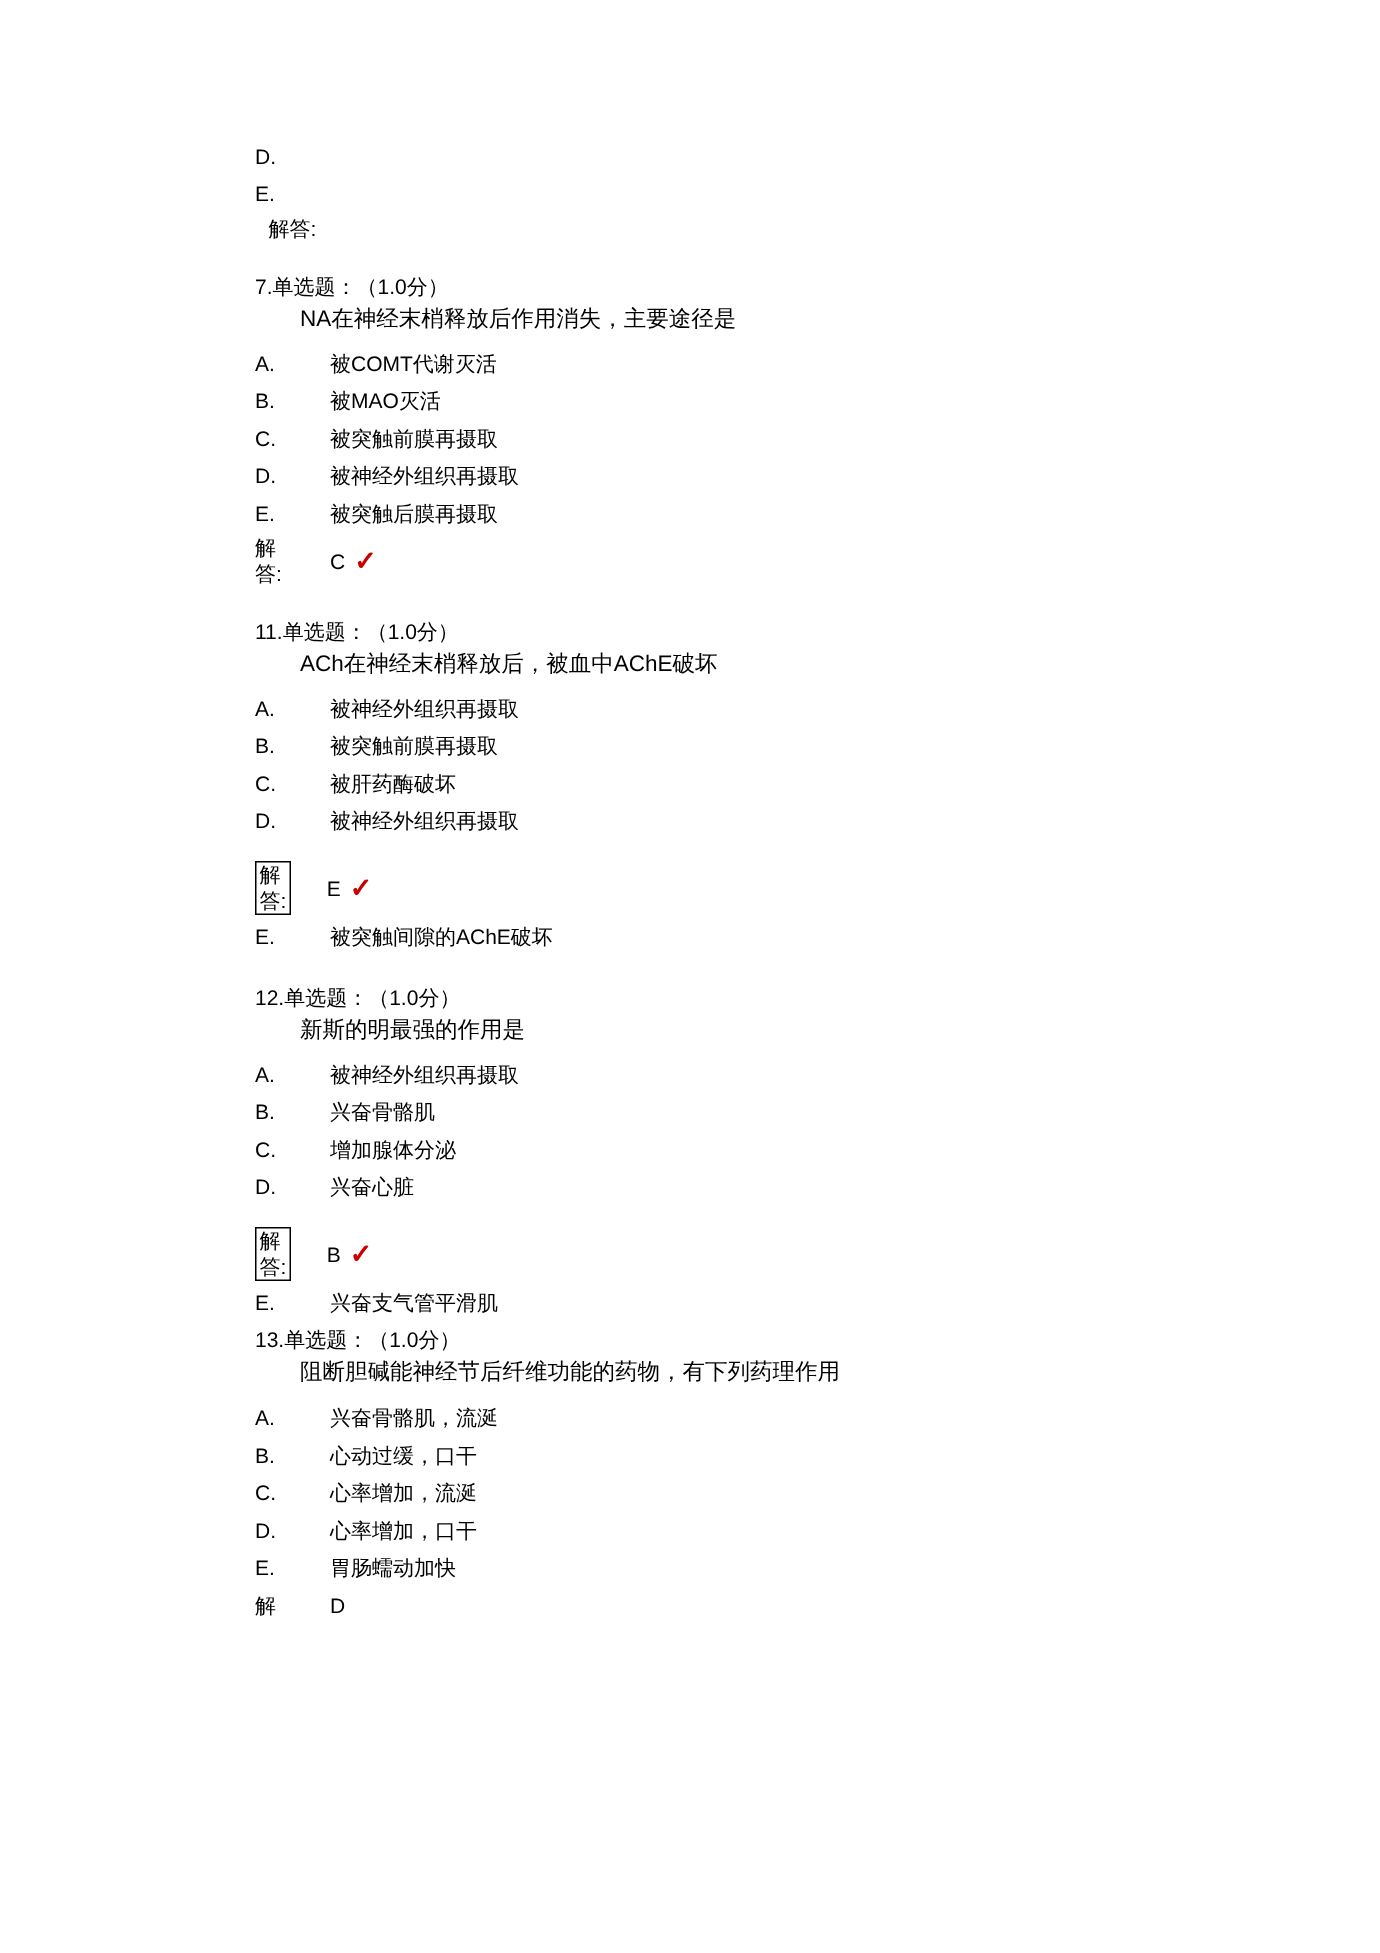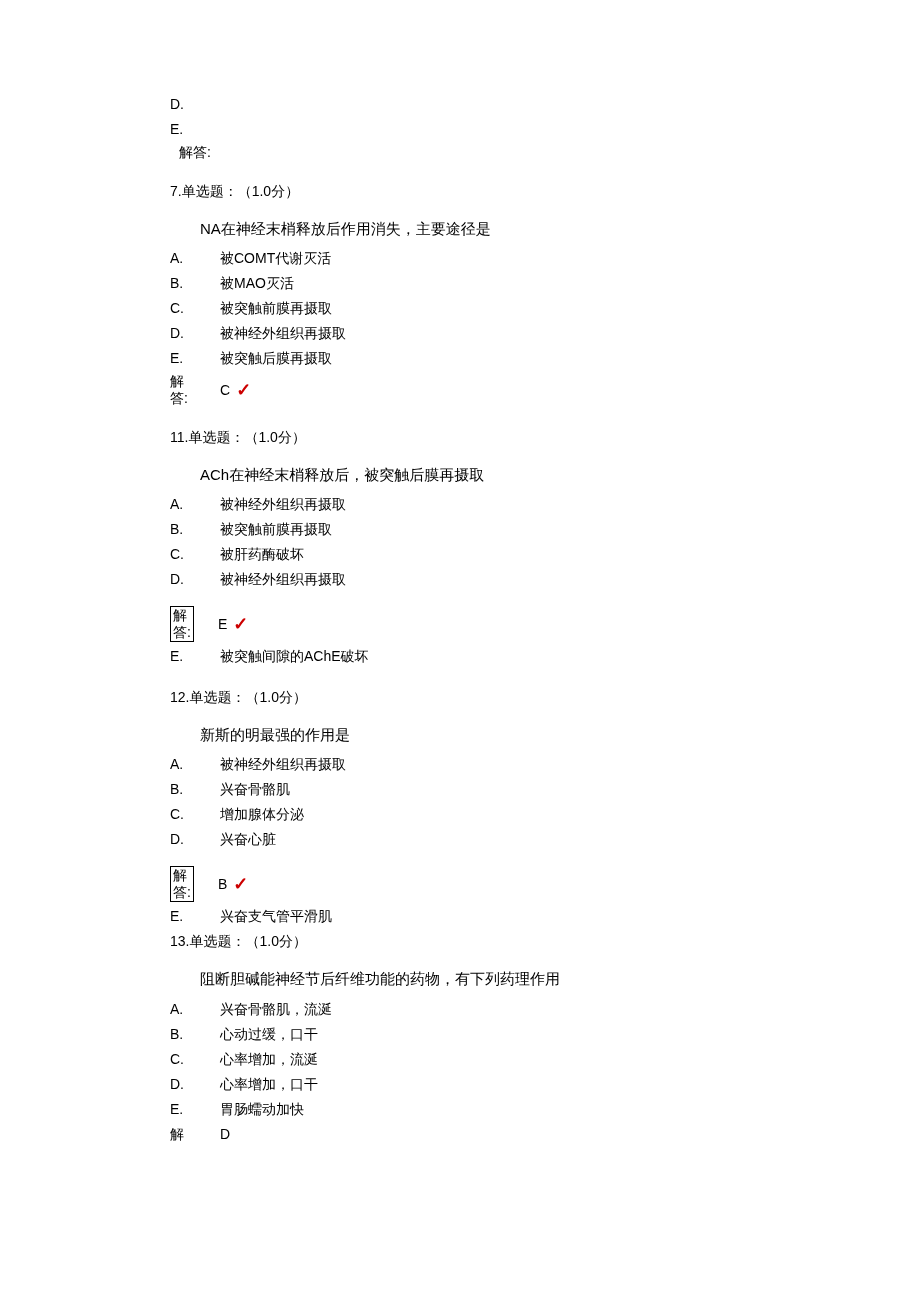--- a/index.html
+++ b/index.html
@@ -29,21 +29,21 @@
       margin-right:24px;
     }
     .ans-val { margin-right:6px; }
     .check {
       color:#c00;
       font-size:18px;
       font-weight:bold;
       line-height:1;
     }
     .q-head { margin-top:20px; }
-    .q-stem { margin:16px 0 8px 30px; font-size:15px; }
+    .q-stem { margin:0 0 8px 30px; font-size:15px; }
     .spacer-top { margin-top:16px; }
   </style>
 </head>
 <body>
 
 <div class="opt-row">
   <div class="opt-letter">D.</div>
 </div>
 <div class="opt-row">
   <div class="opt-letter">E.</div>
@@ -76,21 +76,21 @@
     <div class="opt-text">被突触后膜再摄取</div>
   </div>
 
 <div class="ans-row">
   <div class="ans-label">解<br>答:</div>
   <div class="ans-val">C</div>
   <div class="check">✓</div>
 </div>
 
 <div class="q-head">11.单选题：（1.0分）</div>
-<div class="q-stem">ACh在神经末梢释放后，被突触后膜再摄取</div>
+<div class="q-stem">ACh在神经末梢释放后，被血中AChE破坏</div>
 
 <div class="opt-row">
     <div class="opt-letter">A.</div>
     <div class="opt-text">被神经外组织再摄取</div>
   </div>
 <div class="opt-row">
     <div class="opt-letter">B.</div>
     <div class="opt-text">被突触前膜再摄取</div>
   </div>
 <div class="opt-row">

